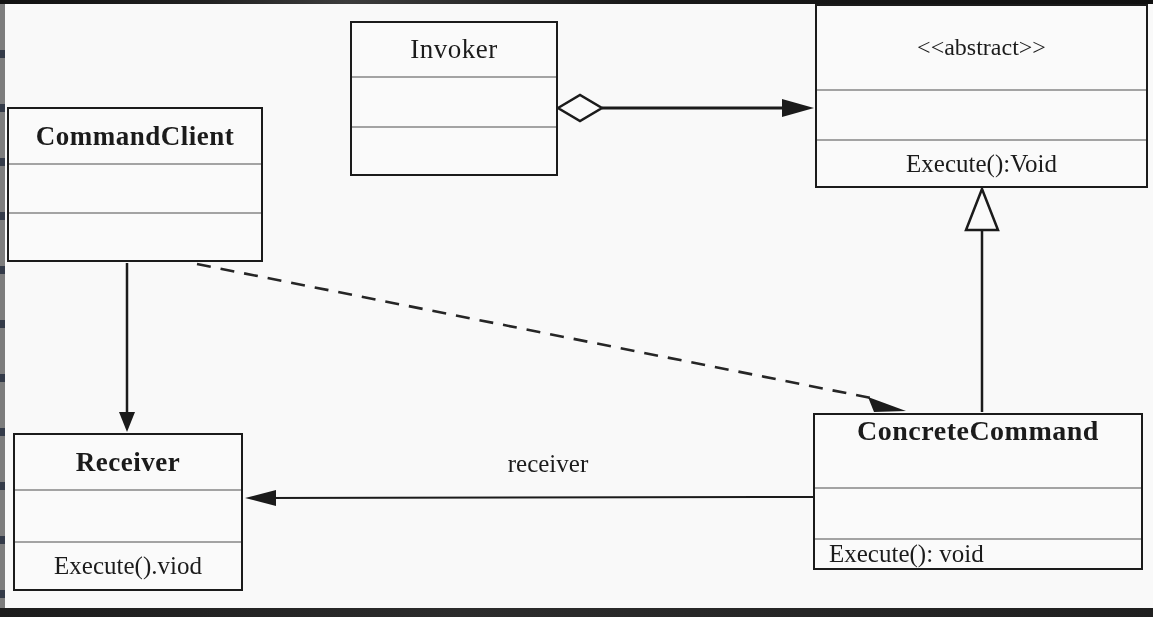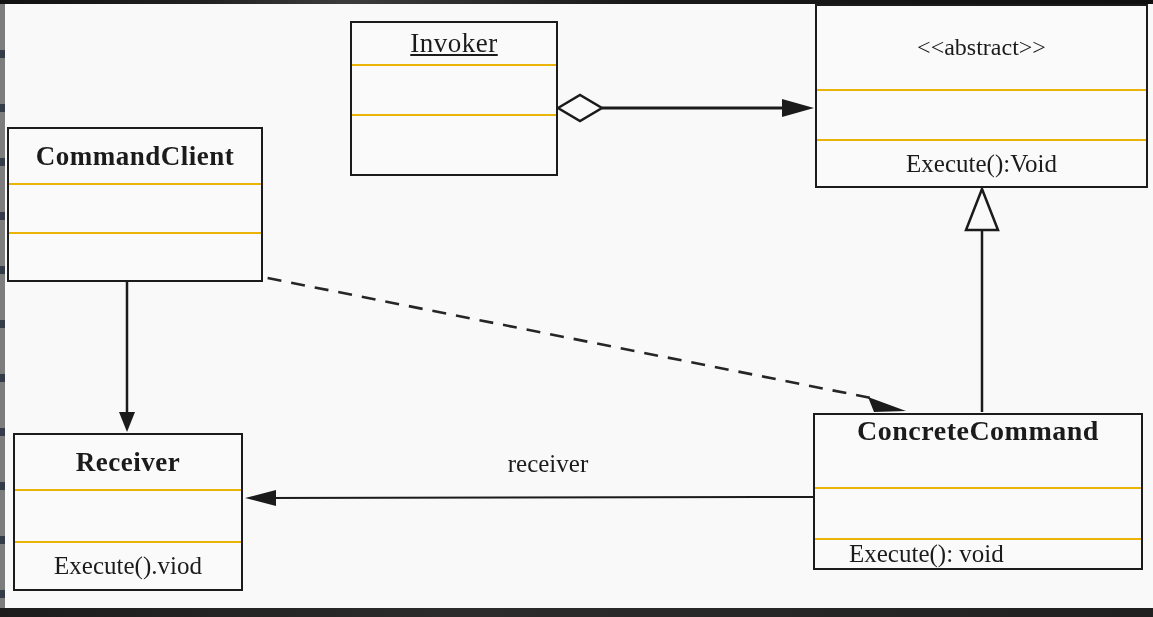--- a/index.html
+++ b/index.html
@@ -23,28 +23,28 @@
 
   
   .uml-class{
     position:absolute;
     box-sizing:border-box;
     border:2px solid #1b1b1b;
     background:#fafafa;
     display:flex;flex-direction:column;
   }
   .comp{box-sizing:border-box;display:flex;align-items:center;justify-content:center;}
-  .comp + .comp{border-top:2px solid #eab308;}
+  .comp + .comp{border-top:2px solid #a3a3a3;}
   .comp.grow{flex:1;}
   .title{font-weight:bold;font-size:27px;letter-spacing:.5px;}
   .title.plain{font-weight:normal;}
   .stereo-wrap{flex-direction:row;line-height:1.15;font-family:Liberation Serif, serif;}
   .stereotype{font-weight:normal;font-size:24px;}
   .method{font-size:25px;}
-  .method.left{justify-content:flex-start;padding-left:34px;}
+  .method.left{justify-content:flex-start;padding-left:14px;}
 
   
   svg.wires{position:absolute;left:0;top:0;pointer-events:none;}
   .assoc-label{
     position:absolute;left:488px;top:450px;width:120px;
     font-size:25px;text-align:center;color:#1b1b1b;
   }
 </style>
 </head>
 <body>
@@ -83,28 +83,28 @@
 
     
     <g>
       <line x1="813" y1="497" x2="262" y2="498" stroke="#1b1b1b" stroke-width="2"></line>
       <polygon points="245,498 276,490 276,506" fill="#1b1b1b"></polygon>
     </g>
   </svg>
 
   <div class="assoc-label">receiver</div>
 
-  <div class="uml-class" style="left:7px;top:107px;width:256px;height:155px;margin-top:20px;">
+  <div class="uml-class" style="left:7px;top:107px;width:256px;height:155px;">
     <div class="comp title" style="height:54px;">CommandClient</div>
     <div class="comp" style="height:49px;"></div>
     <div class="comp grow"></div>
   </div>
 
   <div class="uml-class" style="left:350px;top:21px;width:208px;height:155px;">
-    <div class="comp title plain" style="height:41px;text-decoration:underline;">Invoker</div>
+    <div class="comp title plain" style="height:53px;">Invoker</div>
     <div class="comp" style="height:50px;"></div>
     <div class="comp grow"></div>
   </div>
 
   <div class="uml-class" style="left:815px;top:4px;width:333px;height:184px;">
     <div class="comp stereo-wrap" style="height:83px;">
       <div class="stereotype">&lt;&lt;abstract&gt;&gt;</div>
     </div>
     <div class="comp" style="height:50px;"></div>
     <div class="comp grow method">Execute():Void</div>

